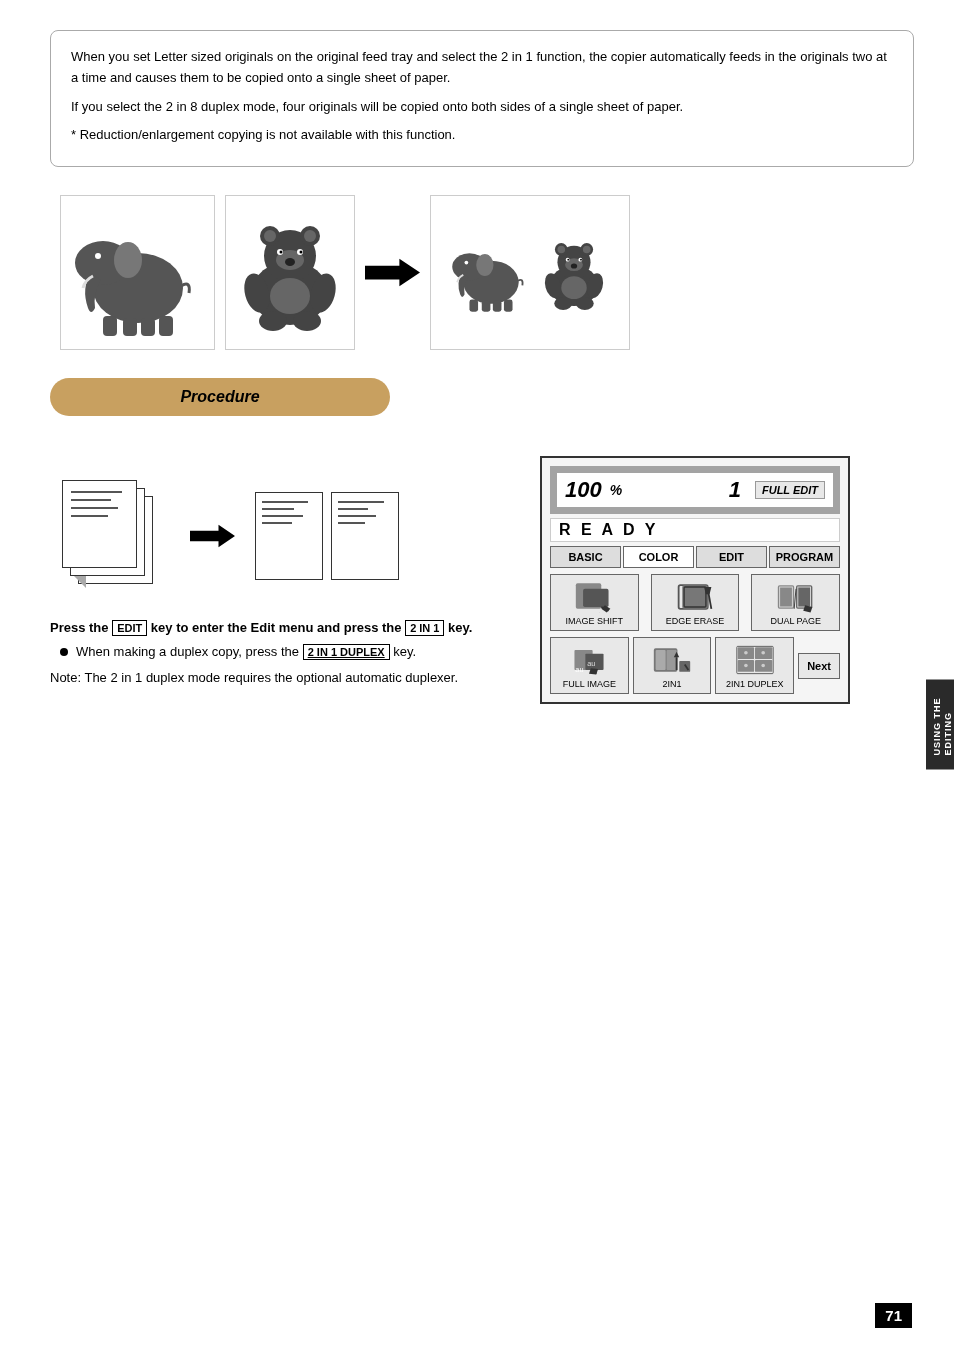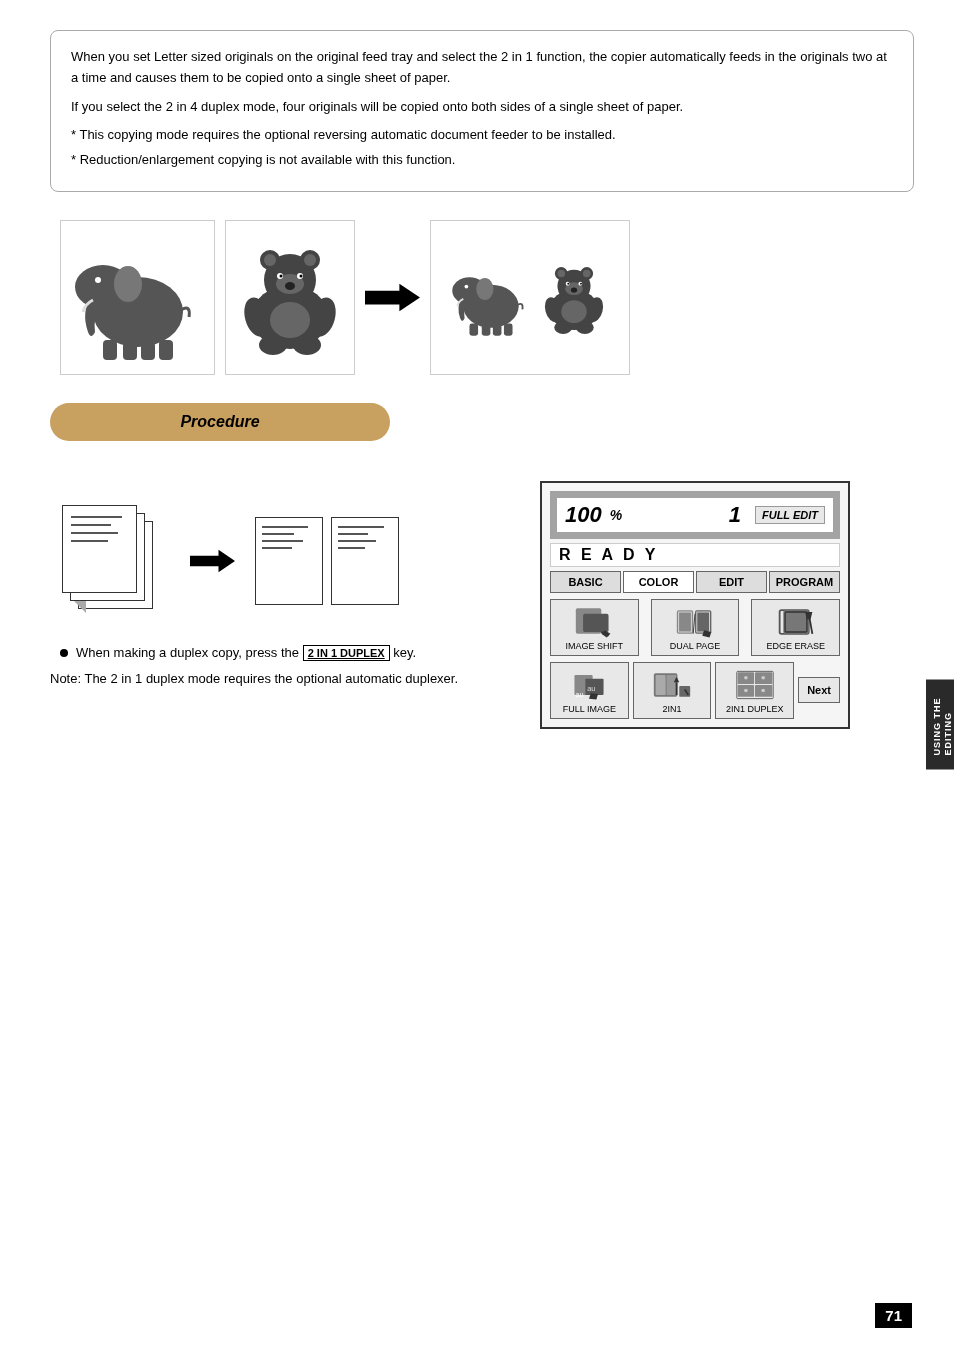--- a/index.html
+++ b/index.html
@@ -346,23 +346,22 @@
       text-decoration: underline;
     }
   </style>
 </head>
 <body>
 
 <div class="page-wrapper">
 
   <div class="info-box">
     <p>When you set Letter sized originals on the original feed tray and select the 2 in 1 function, the copier automatically feeds in the originals two at a time and causes them to be copied onto a single sheet of paper.</p>
-    <p>If you select the 2 in 4 duplex mode, four originals will be copied onto both sides of a single sheet of paper.</p>
+    <p>If you select the 2 in 8 duplex mode, four originals will be copied onto both sides of a single sheet of paper.</p>
     <ul>
-      <li>This copying mode requires the optional reversing automatic document feeder to be installed.</li>
       <li>Reduction/enlargement copying is not available with this function.</li>
     </ul>
   </div>
 
   <div class="illustration-row">
 
     <div class="elephant-box">
       <svg class="elephant-svg" viewBox="0 0 130 130">
 
         <ellipse cx="65" cy="80" rx="45" ry="35" fill="#555"></ellipse>
@@ -503,20 +502,23 @@
           <div style="width:68px; height:88px; border:1.5px solid #333; background:#fff; padding:8px 6px;">
             <div style="height:2px; background:#555; width:85%; margin-bottom:5px;"></div>
             <div style="height:2px; background:#555; width:55%; margin-bottom:5px;"></div>
             <div style="height:2px; background:#555; width:70%; margin-bottom:5px;"></div>
             <div style="height:2px; background:#555; width:50%; margin-bottom:5px;"></div>
           </div>
         </div>
       </div>
 
       <div>
+        <div class="step2-title">
+          <span>Press the </span><span class="inline-key">EDIT</span><span> key to enter the Edit menu and press the </span><span class="inline-key">2 IN 1</span><span> key.</span>
+        </div>
         <div class="bullet-item">
           <div class="bullet-dot"></div>
           <span>
             <span>When making a duplex copy, press the </span><span class="inline-key underline-key">2 IN 1 DUPLEX</span><span> key.</span>
           </span>
         </div>
         <p class="note-text">Note: The 2 in 1 duplex mode requires the optional automatic duplexer.</p>
       </div>
 
     </div>
@@ -552,45 +554,45 @@
 
           <div class="panel-icon-btn">
             <svg class="panel-icon-svg" viewBox="0 0 44 34">
               <rect x="2" y="2" width="28" height="28" fill="#888" rx="2"></rect>
               <rect x="10" y="8" width="28" height="20" fill="#555" rx="2"></rect>
               <text x="24" y="38" font-size="6" fill="#333">↙</text>
               <path d="M 30 28 L 38 32" stroke="#333" stroke-width="2"></path>
               <polygon points="34,26 40,30 36,34 30,30" fill="#333"></polygon>
             </svg>
             <div>IMAGE SHIFT</div>
+          </div>
+
+          <div class="panel-icon-btn">
+            <svg class="panel-icon-svg" viewBox="0 0 44 34">
+              <rect x="4" y="4" width="32" height="26" fill="none" stroke="#555" stroke-width="2" rx="2"></rect>
+              <rect x="8" y="4" width="28" height="26" fill="#777" rx="2"></rect>
+              <rect x="10" y="6" width="24" height="22" fill="none" stroke="#333" stroke-width="1.5" rx="1"></rect>
+              <path d="M 36 8 L 40 30" stroke="#333" stroke-width="2"></path>
+              <polygon points="32,6 40,6 38,14 34,14" fill="#333"></polygon>
+            </svg>
+            <div>EDGE ERASE</div>
           </div>
 
           <div class="panel-icon-btn">
             <svg class="panel-icon-svg" viewBox="0 0 44 34">
               <rect x="2" y="4" width="18" height="26" fill="#888" rx="2"></rect>
               <rect x="22" y="4" width="18" height="26" fill="#666" rx="2"></rect>
               <rect x="4" y="6" width="14" height="22" fill="none" stroke="#ddd" stroke-width="1"></rect>
               <rect x="24" y="6" width="14" height="22" fill="none" stroke="#ddd" stroke-width="1"></rect>
               <path d="M 22 8 L 20 30" stroke="#333" stroke-width="1"></path>
               <path d="M 34 28 L 38 32" stroke="#333" stroke-width="2"></path>
               <polygon points="32,26 40,28 38,34 30,32" fill="#333"></polygon>
             </svg>
             <div>DUAL PAGE</div>
           </div>
-
-          <div class="panel-icon-btn">
-            <svg class="panel-icon-svg" viewBox="0 0 44 34">
-              <rect x="4" y="4" width="32" height="26" fill="none" stroke="#555" stroke-width="2" rx="2"></rect>
-              <rect x="8" y="4" width="28" height="26" fill="#777" rx="2"></rect>
-              <rect x="10" y="6" width="24" height="22" fill="none" stroke="#333" stroke-width="1.5" rx="1"></rect>
-              <path d="M 36 8 L 40 30" stroke="#333" stroke-width="2"></path>
-              <polygon points="32,6 40,6 38,14 34,14" fill="#333"></polygon>
-            </svg>
-            <div>EDGE ERASE</div>
-          </div>
         </div>
 
         <div style="display:flex; gap:4px;">
 
           <div class="panel-icon-btn2">
             <svg class="panel-icon-svg" viewBox="0 0 44 34">
               <rect x="6" y="6" width="20" height="22" fill="#888" rx="1"></rect>
               <rect x="18" y="10" width="20" height="18" fill="#555" rx="1"></rect>
               <text x="7" y="30" font-size="8" fill="#fff">au</text>
               <text x="20" y="24" font-size="8" fill="#ddd">au</text>

